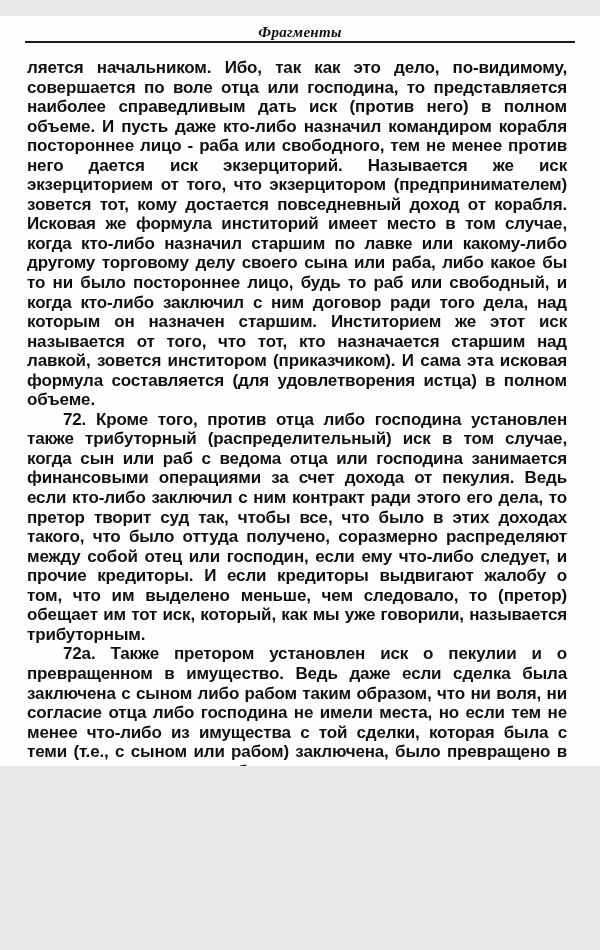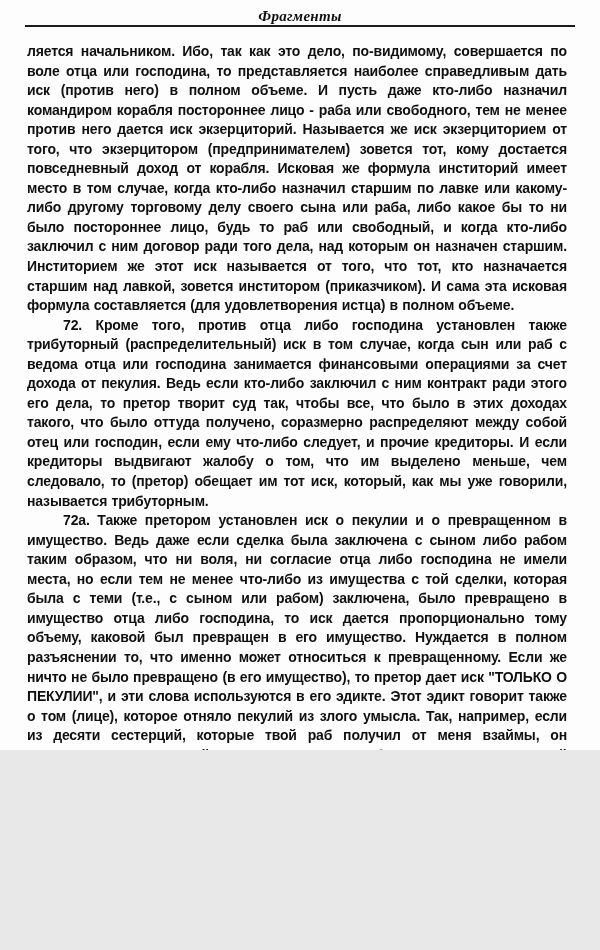--- a/index.html
+++ b/index.html
@@ -4,21 +4,21 @@
 <style>
   html, body {
     margin: 0;
     padding: 0;
     background: #e8e8e8;
   }
   .page {
     position: relative;
     width: 600px;
     height: 750px;
-    margin: 0 auto;
+    margin: 16px auto;
     background: #fdfdfd;
     box-sizing: border-box;
     font-family: "Liberation Sans", sans-serif;
     color: #101010;
     overflow: hidden;
   }
   .page-header {
     padding-top: 7px;
   }
   .running-head {
@@ -35,21 +35,21 @@
     height: 2px;
     background: #1c1c1c;
     margin: 0 25px 0 25px;
   }
   .page-content {
     padding: 15px 33px 0 27px;
   }
   .para {
     margin: 0;
     text-align: justify;
-    font-size: 14px;
+    font-size: 17px;
     font-weight: 600;
     line-height: 19.55px;
     letter-spacing: -0.15px;
     word-spacing: 0.5px;
   }
   .para.indented {
     text-indent: 36px;
   }
 </style>
 </head>

